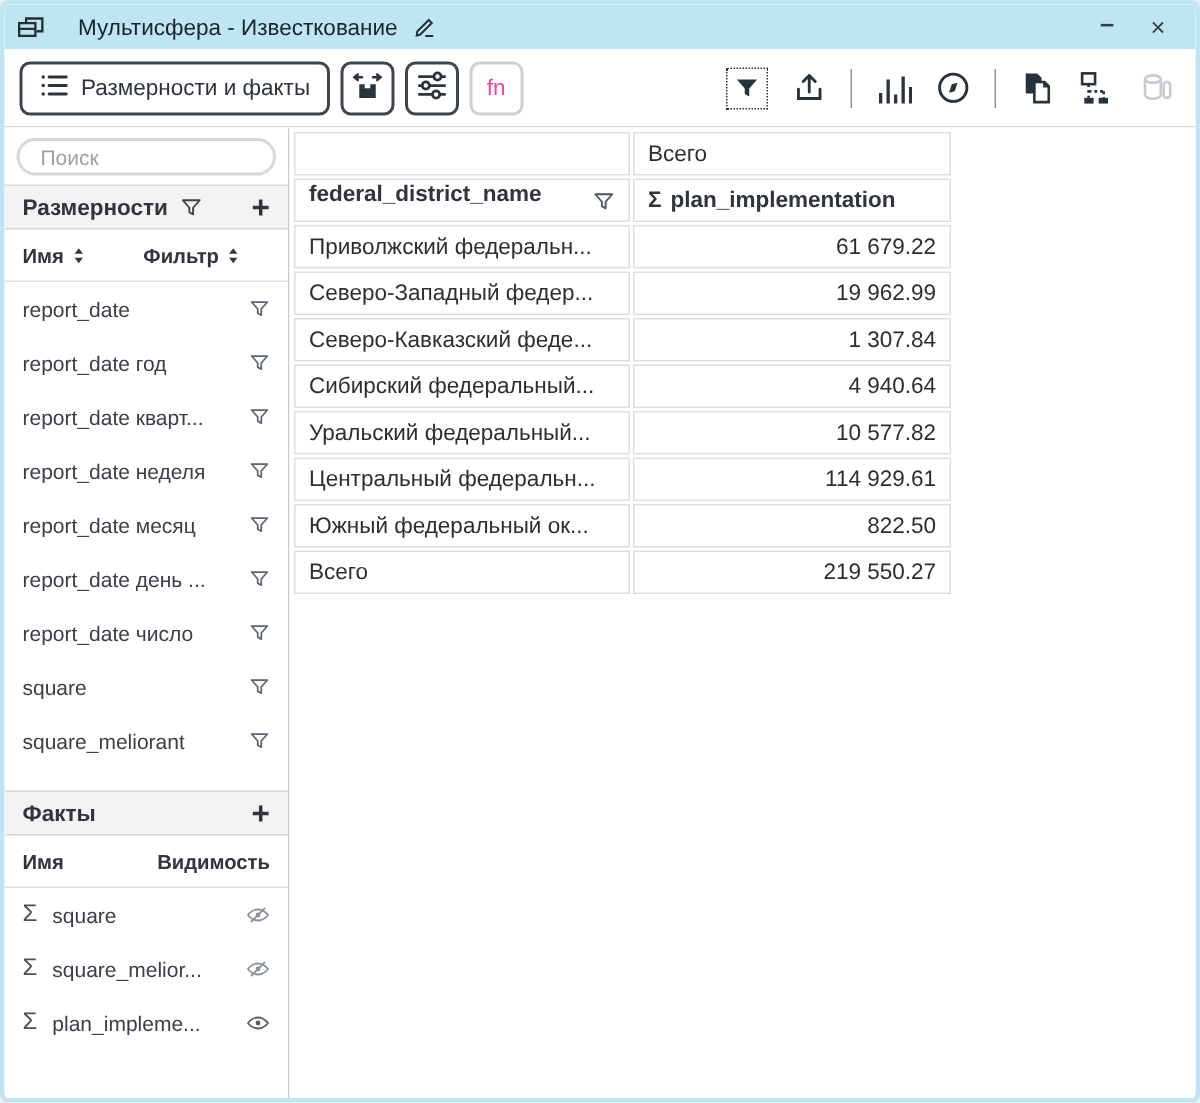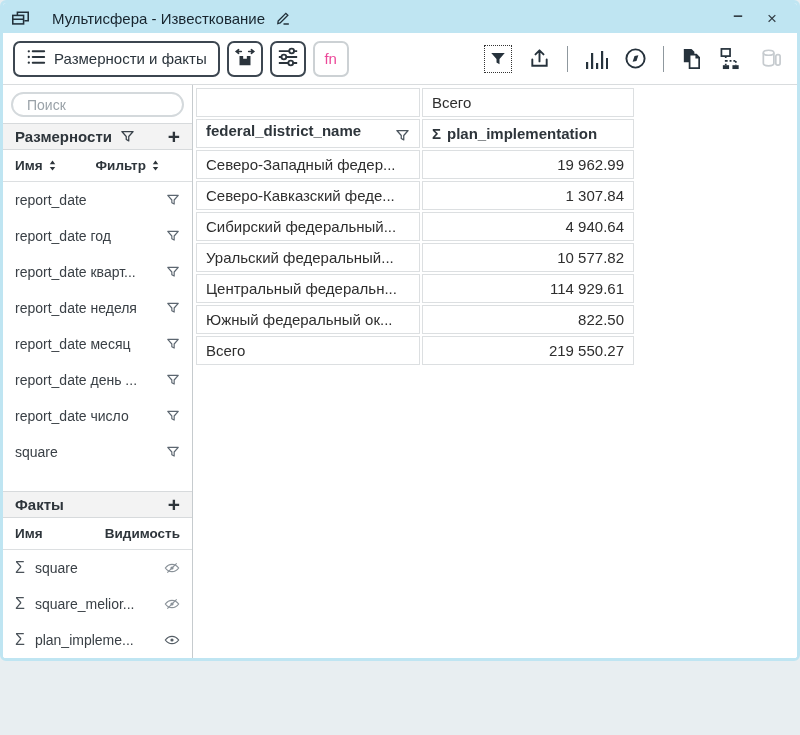--- a/index.html
+++ b/index.html
@@ -1,20 +1,20 @@
 <!DOCTYPE html>
 <html><head>
 <meta charset="utf-8">
 <style>
   * { box-sizing: border-box; margin: 0; padding: 0; }
   html,body { background:#e8eef1; }
   body { font-family: "Liberation Sans","DejaVu Sans",sans-serif; color:#2e2e2e; }
 
   .window {
-    width: 800px; height: 661px;
+    width: 800px; height: 735px;
     background:#fff;
     border: 3px solid #bfe5f2;
     border-radius: 6px;
     overflow: hidden;
     display: flex; flex-direction: column;
   }
 
   
   .titlebar {
     height: 30px; flex: 0 0 30px;
@@ -427,20 +427,24 @@
                     <path d="M3 4h18l-7 8v7l-4-2.2V12L3 4z"></path>
                   </svg>
             </span>
             <span>federal_district_name</span>
           </td>
           <td class="col-val hdr">
             <span class="sigma-h">Σ</span><span>plan_implementation</span>
           </td>
         </tr>
         <tr>
+          <td class="col-dim">Приволжский федеральн...</td>
+          <td class="col-val val">61 679.22</td>
+        </tr>
+        <tr>
           <td class="col-dim">Северо-Западный федер...</td>
           <td class="col-val val">19 962.99</td>
         </tr>
         <tr>
           <td class="col-dim">Северо-Кавказский феде...</td>
           <td class="col-val val">1 307.84</td>
         </tr>
         <tr>
           <td class="col-dim">Сибирский федеральный...</td>
           <td class="col-val val">4 940.64</td>

